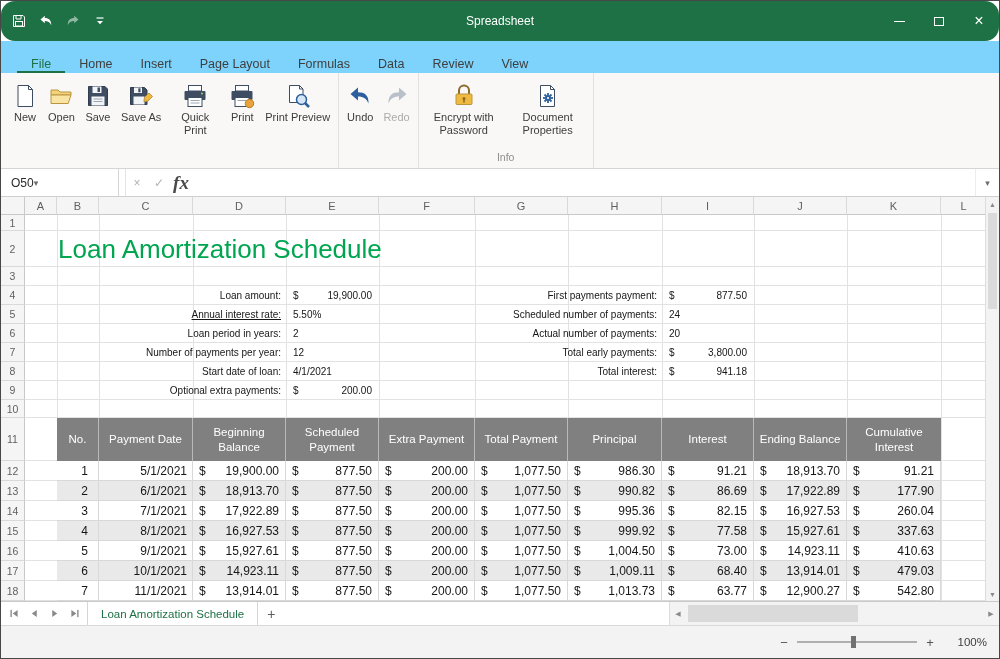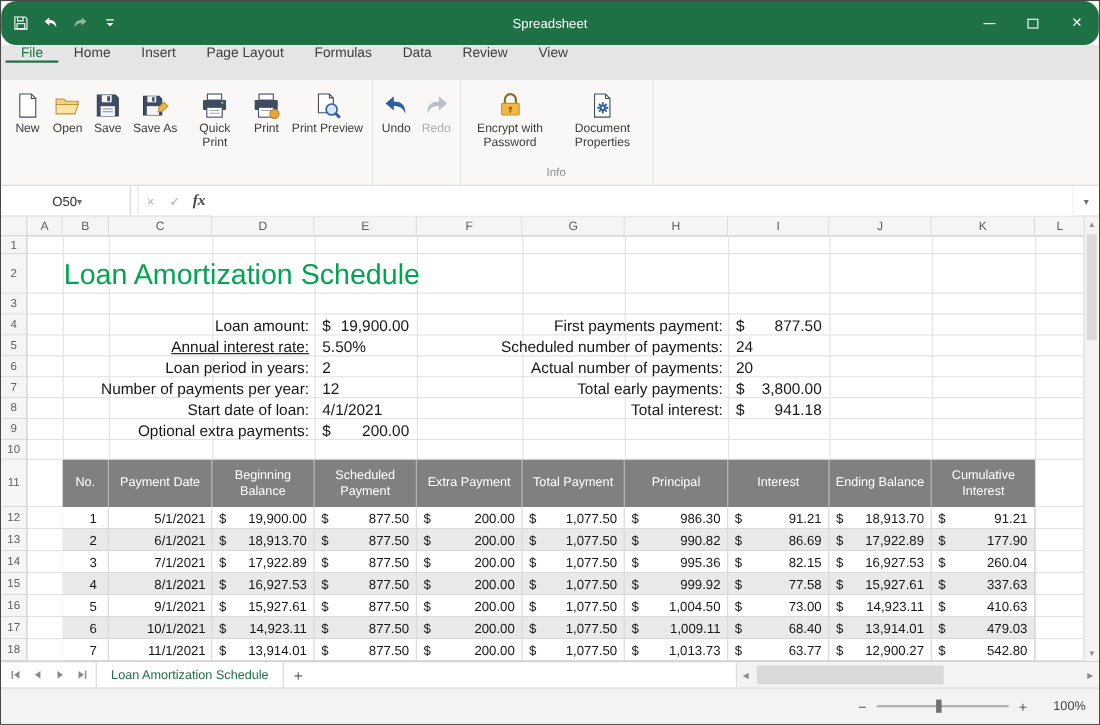--- a/index.html
+++ b/index.html
@@ -13,59 +13,59 @@
   .tbi{width:16px;height:16px;display:block;cursor:pointer;}
   .tbi svg{width:16px;height:16px;display:block;}
   .tb-title{position:absolute;left:0;right:0;top:0;bottom:0;display:flex;align-items:center;justify-content:center;
     font-size:12px;color:#fff;pointer-events:none;}
   .win-controls{margin-left:auto;display:flex;height:100%;z-index:2;}
   .win-btn{width:40px;height:100%;display:flex;align-items:center;justify-content:center;font-size:16px;cursor:pointer;color:#fff;}
   .gl-min{width:11px;height:1px;background:#fff;display:block;}
   .gl-max{width:10px;height:9px;border:1px solid #fff;display:block;}
 
   
-  .ribbon-tabs{flex:0 0 32px;background:#e5e5e5;display:flex;align-items:flex-start;padding-left:4px;}
+  .ribbon-tabs{flex:0 0 32px;background:#7dd3fc;display:flex;align-items:flex-end;padding-left:16px;}
   .rtab{padding:0 14px;display:flex;align-items:center;font-size:12.5px;color:#3e3e3e;cursor:pointer;border-bottom:2px solid transparent;}
   .rtab.active{color:var(--accent,#1e7145);border-bottom-color:var(--accent,#1e7145);}
 
   
   .ribbon{flex:0 0 96px;background:#f9f8f6;border-bottom:1px solid #d5d5d5;display:flex;padding-left:3px;}
   .rgroup{display:flex;flex-direction:column;border-right:1px solid #e2e1df;padding:0 3px;}
   .g-buttons{flex:1;display:flex;align-items:flex-start;padding-top:7px;}
   .g-label{height:17px;text-align:center;font-size:10.5px;color:#8f8e8c;}
   .rb-btn{display:flex;flex-direction:column;align-items:center;padding:3px 5px;min-width:32px;cursor:pointer;}
   .rb-icon{width:26px;height:26px;margin-bottom:2px;}
   .rb-icon svg{width:26px;height:26px;display:block;}
   .rb-label{font-size:11px;line-height:1.15;color:#3c3c3c;text-align:center;max-width:48px;}
   .rb-btn.wide .rb-label{max-width:74px;}
   .rb-btn.disabled .rb-label{color:#ababab;}
 
   
   .formula-bar{flex:0 0 28px;background:#fff;border-bottom:1px solid #cfcfcf;display:flex;align-items:stretch;}
-  .name-box{width:118px;display:flex;align-items:center;justify-content:center;padding:0 7px 0 10px;
+  .name-box{width:118px;display:flex;align-items:center;justify-content:flex-start;padding:0 7px 0 10px;
     border-right:1px solid #d6d6d6;font-size:12px;color:#2b2b2b;cursor:pointer;}
   .nb-caret{font-size:9px;color:#6c6c6c;}
   .fb-grip{width:7px;border-right:1px solid #e4e4e4;}
   .fb-btn{width:22px;display:flex;align-items:center;justify-content:center;font-size:12px;color:#b3b3b3;cursor:pointer;}
-  .fb-btn.fx{color:#4a4a4a;font-style:italic;font-family:"Liberation Serif",serif;font-weight:bold;font-size:14px;}
+  .fb-btn.fx{color:#4a4a4a;font-style:italic;font-family:"Liberation Serif",serif;font-weight:bold;font-size:19px;}
   .formula-input{flex:1;background:#fff;}
   .fb-expand{width:24px;display:flex;align-items:center;justify-content:center;font-size:9px;color:#6c6c6c;border-left:1px solid #ededed;cursor:pointer;}
 
   
   .grid{position:relative;flex:1;background:#fff;overflow:hidden;}
   #sheet-layers{position:absolute;top:0;left:0;right:14px;bottom:0;overflow:hidden;}
   .corner{position:absolute;left:0;top:0;width:24px;height:18px;background:#f5f5f5;border-right:1px solid #c9c9c9;border-bottom:1px solid #c9c9c9;}
   .ch{position:absolute;top:0;height:18px;background:#f5f5f5;border-right:1px solid #d9d9d9;border-bottom:1px solid #c9c9c9;
     display:flex;align-items:center;justify-content:center;font-size:11px;color:#5f5f5f;}
   .rh{position:absolute;left:0;width:24px;background:#f5f5f5;border-right:1px solid #c9c9c9;border-bottom:1px solid #d9d9d9;
     display:flex;align-items:center;justify-content:center;font-size:10.5px;color:#5f5f5f;}
   .stripe{position:absolute;left:24px;width:962px;border-bottom:1px solid #e0e2e4;}
   .vline{position:absolute;width:1px;top:18px;height:386px;background:#e0e2e4;}
   .sheet-title{position:absolute;font-size:26px;color:var(--sheet_title,#00a550);display:flex;align-items:center;white-space:nowrap;z-index:3;}
-  .ov{position:absolute;font-size:14px;color:#161616;display:flex;align-items:center;z-index:3;white-space:nowrap;}
+  .ov{position:absolute;font-size:10px;color:#161616;display:flex;align-items:center;z-index:3;white-space:nowrap;}
   .ov.lbl{justify-content:flex-end;padding-right:5px;}
   .ov.val{justify-content:flex-start;padding-left:7px;}
   .ov.valcur{justify-content:space-between;padding:0 7px;}
   .thead{position:absolute;display:flex;z-index:4;}
   .th{background:var(--thead,#808080);color:#fff;font-size:11.5px;display:flex;align-items:center;justify-content:center;
     text-align:center;border-right:1px solid rgba(255,255,255,.45);padding:2px 5px;line-height:1.25;}
   .th:last-child{border-right:none;}
   .trow{position:absolute;display:flex;border-bottom:1px solid #d8d8d8;background:#fff;z-index:4;}
   .trow.alt{background:#e9e9e9;}
   .td{display:flex;align-items:center;border-right:1px solid #d8d8d8;font-size:12px;color:#161616;height:100%;}

